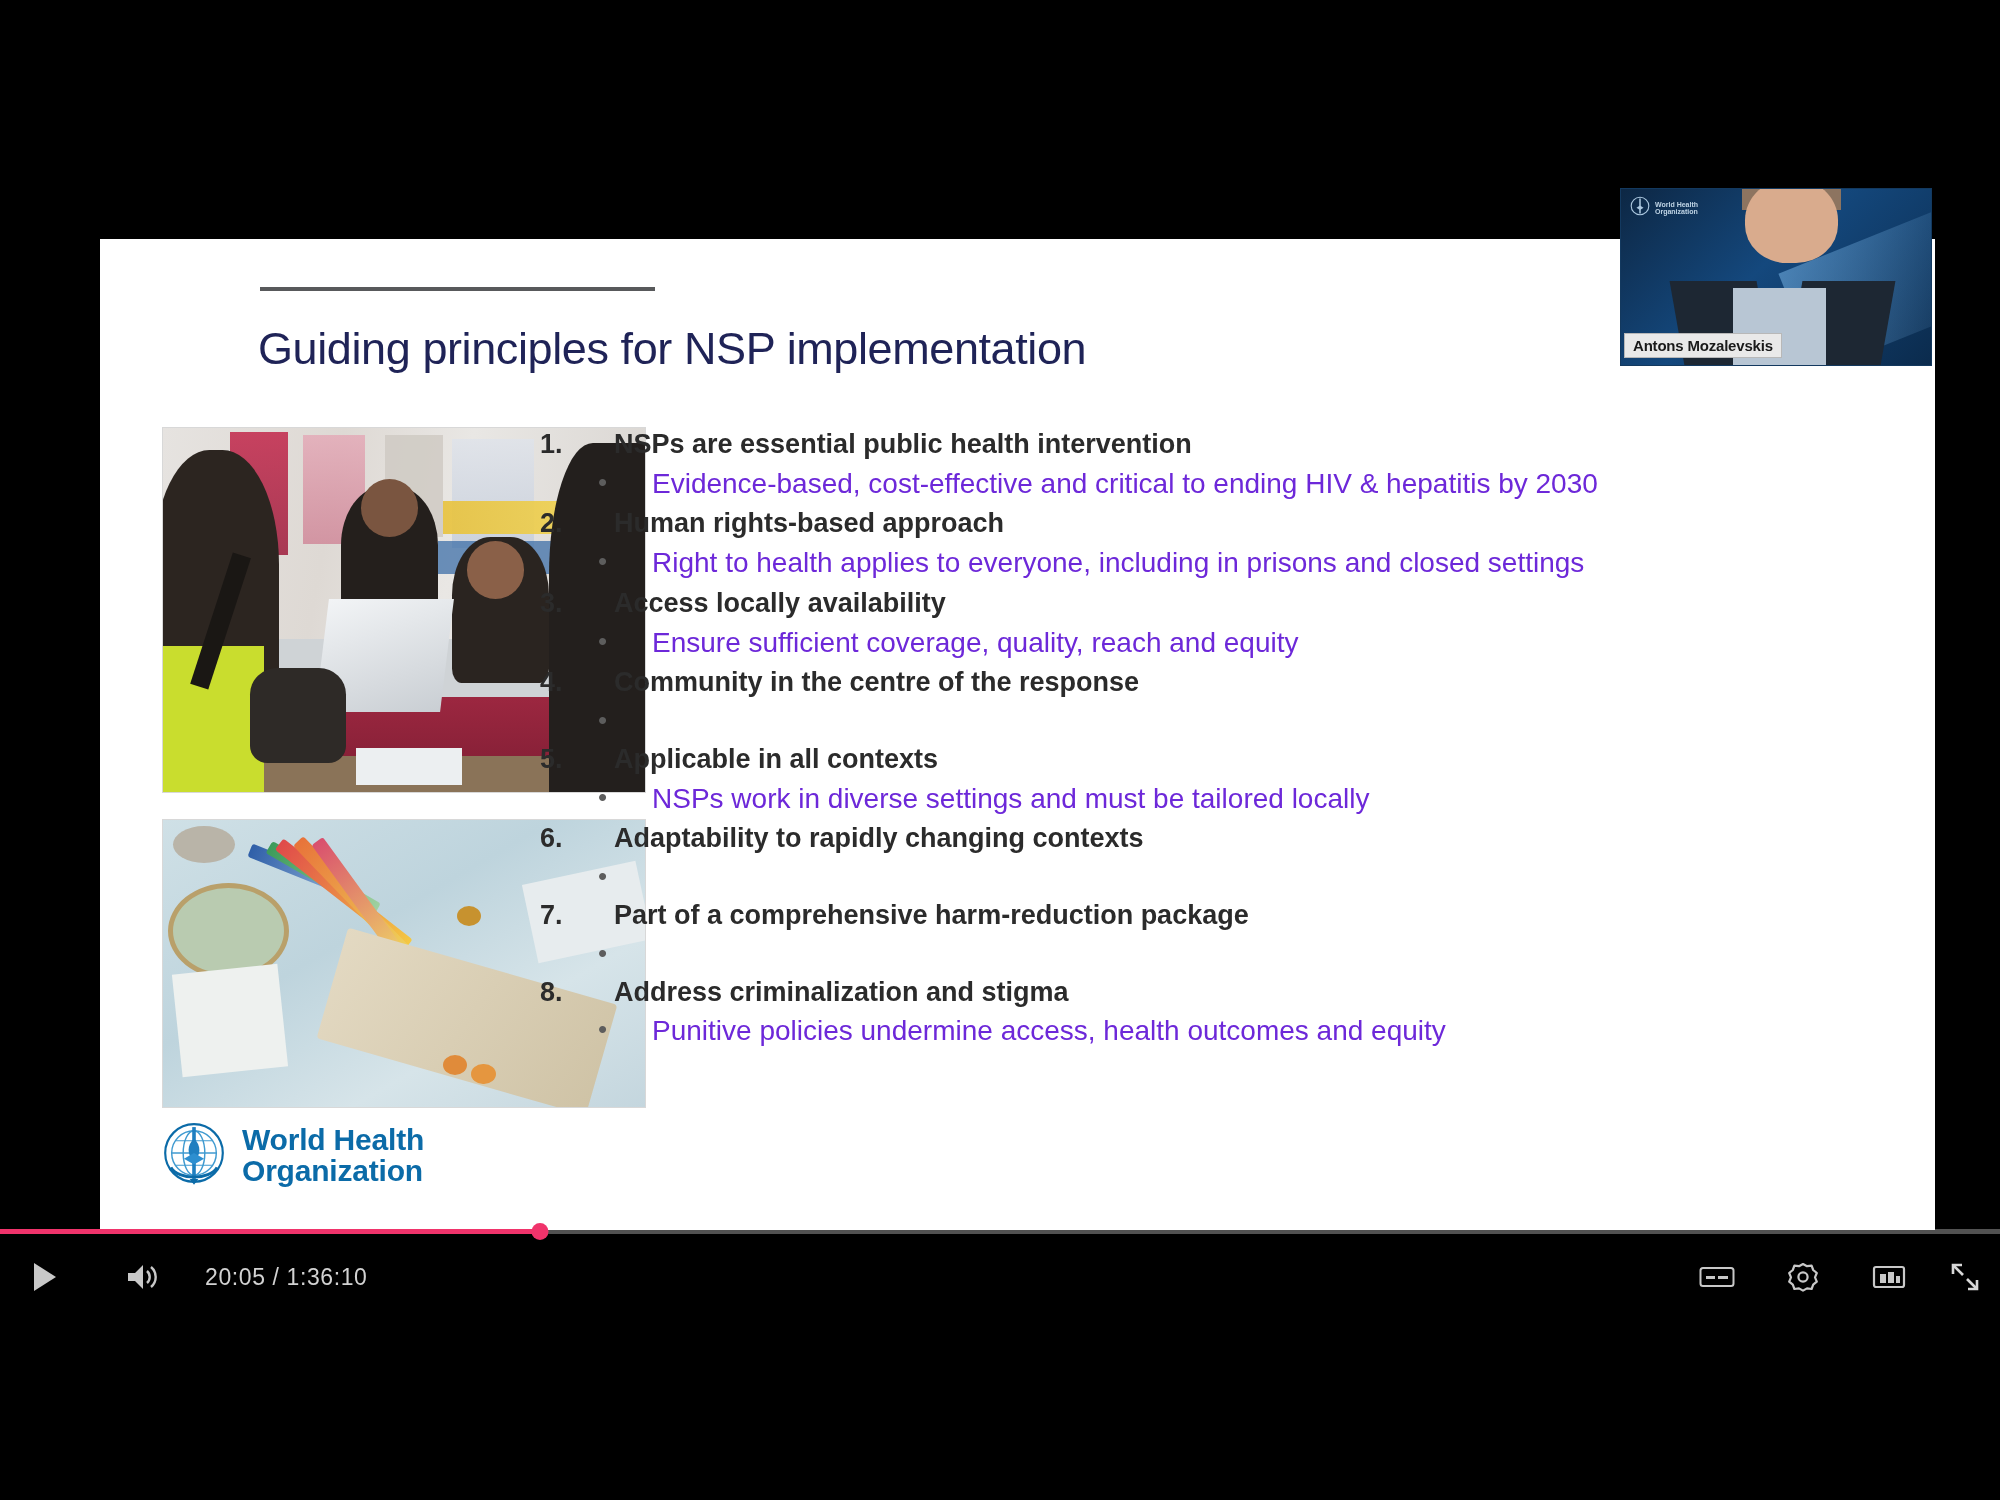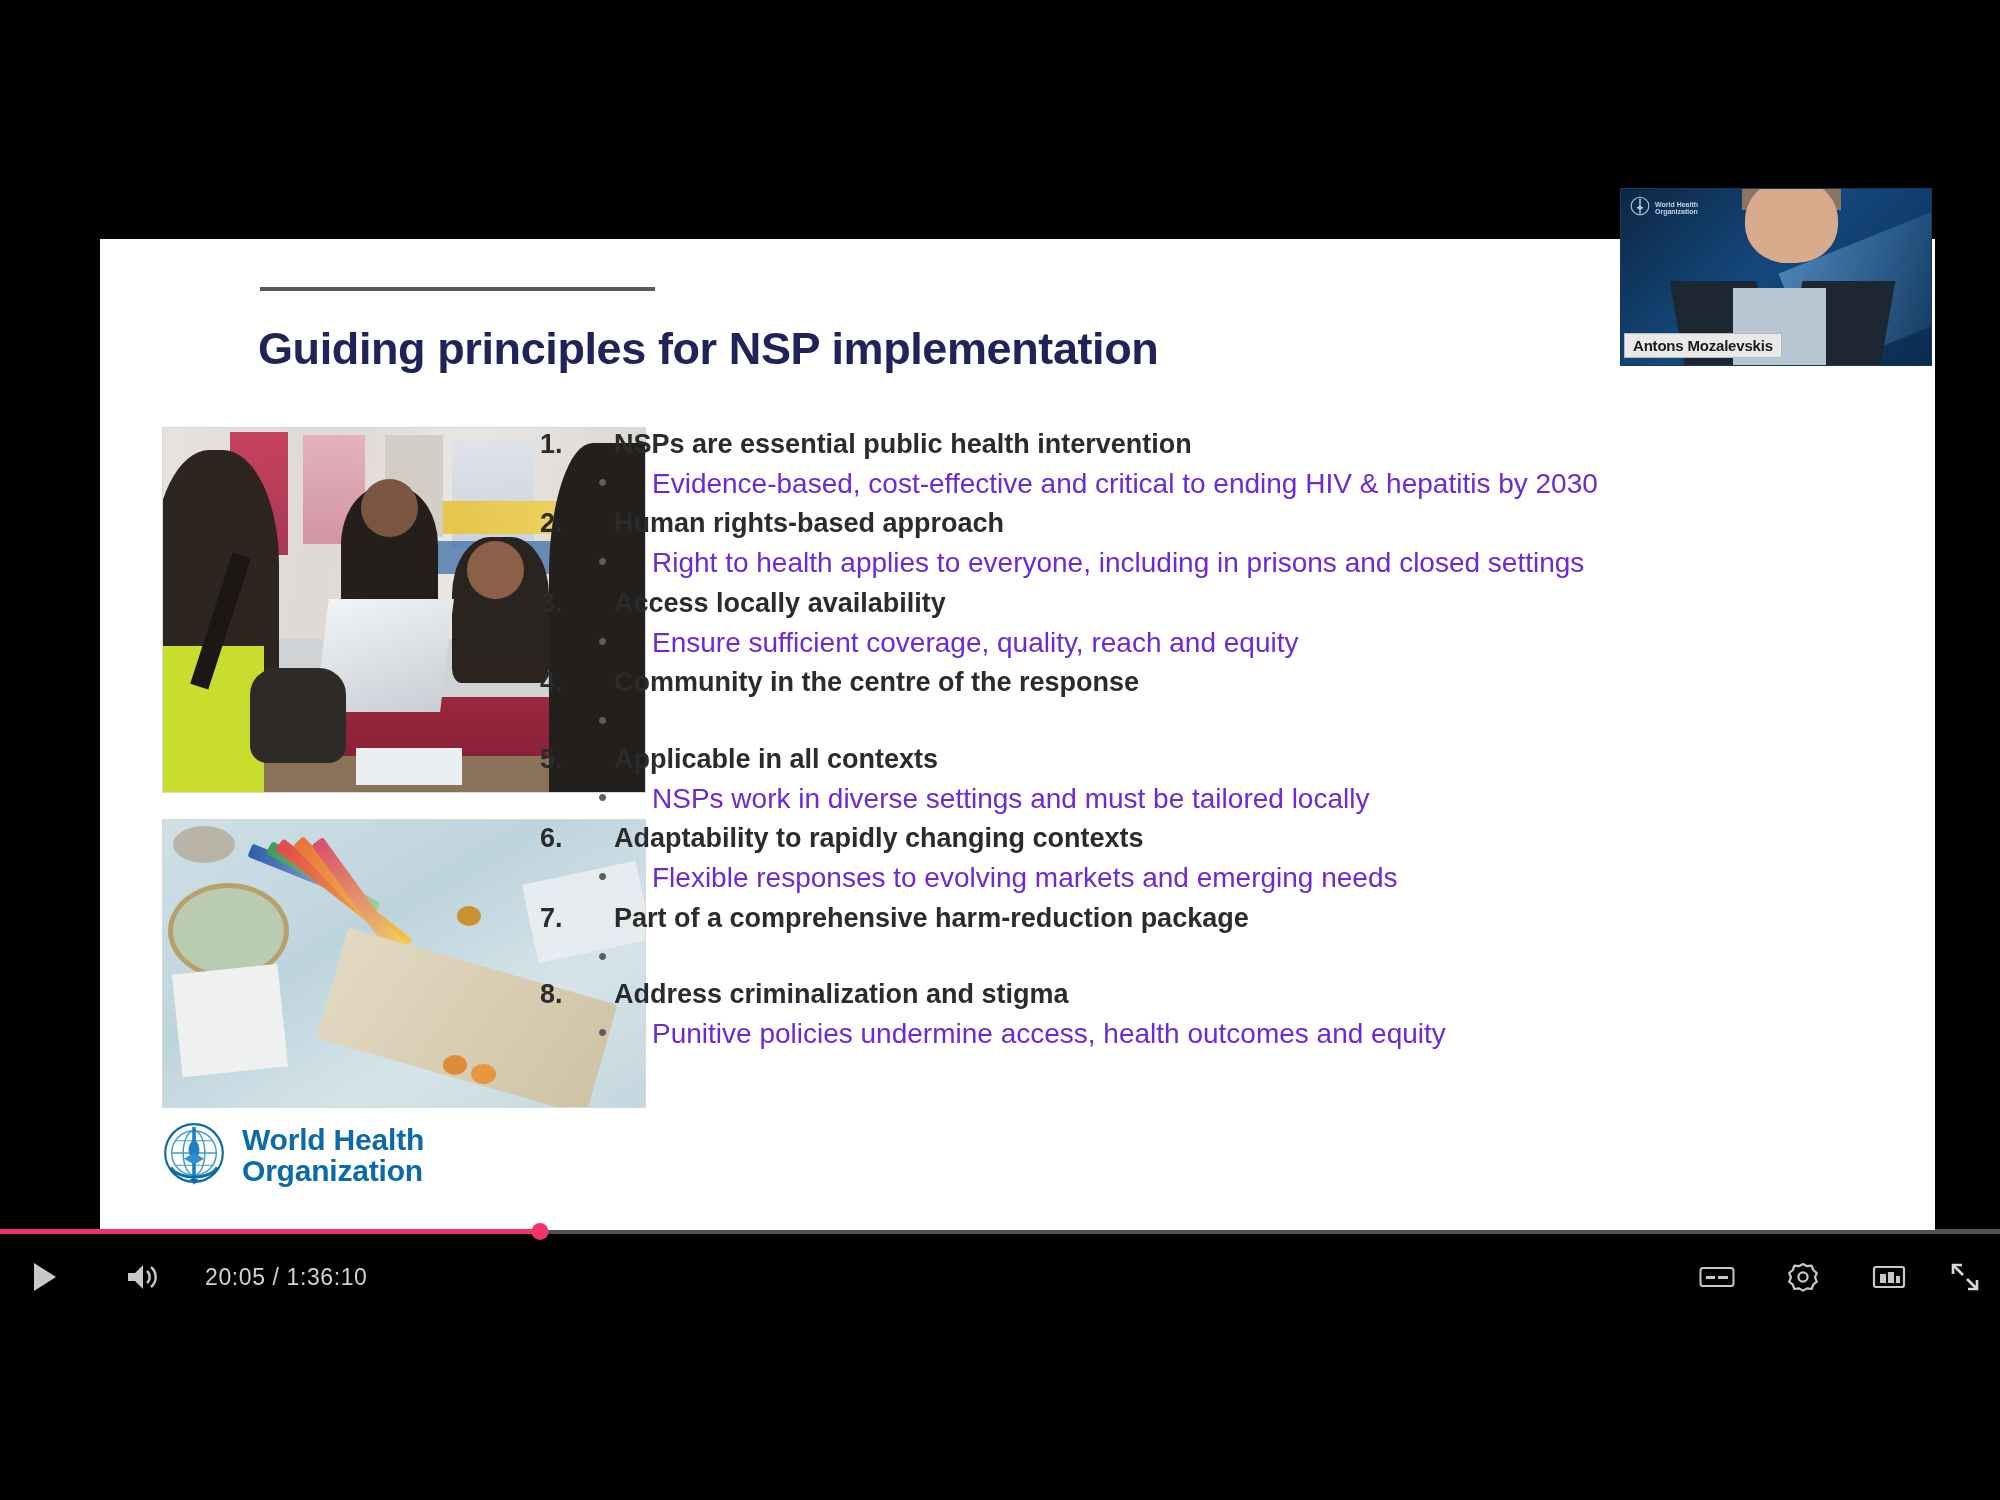--- a/index.html
+++ b/index.html
@@ -38,21 +38,21 @@
     width: 395px;
     height: 4px;
     background: #58595b;
   }
 
   #slide-title {
     position: absolute;
     left: 158px;
     top: 84px;
     font-size: 45px;
-    font-weight: bold;
+    font-weight: normal;
     color: #1f2357;
     letter-spacing: -0.4px;
     white-space: nowrap;
   }
 
   
   .photo {
     position: absolute;
     border: 1px solid #d8d8d8;
     overflow: hidden;
@@ -412,21 +412,20 @@
         <div class="dot">•</div>
         <div class="subtext">NSPs work in diverse settings and must be tailored locally</div>
       </div>
 
       <div class="item">
         <div class="num">6.</div>
         <div class="head">Adaptability to rapidly changing contexts</div>
       </div>
       <div class="sub">
         <div class="dot">•</div>
-        <div class="subtext">Flexible responses to evolving markets and emerging needs</div>
       </div>
 
       <div class="item">
         <div class="num">7.</div>
         <div class="head">Part of a comprehensive harm-reduction package</div>
       </div>
       <div class="sub">
         <div class="dot">•</div>
       </div>
 

